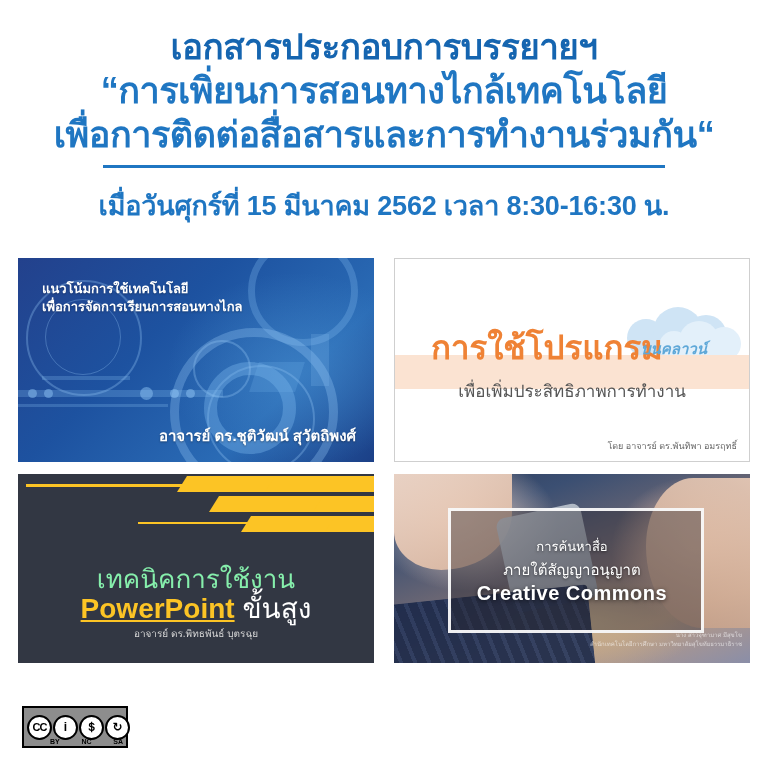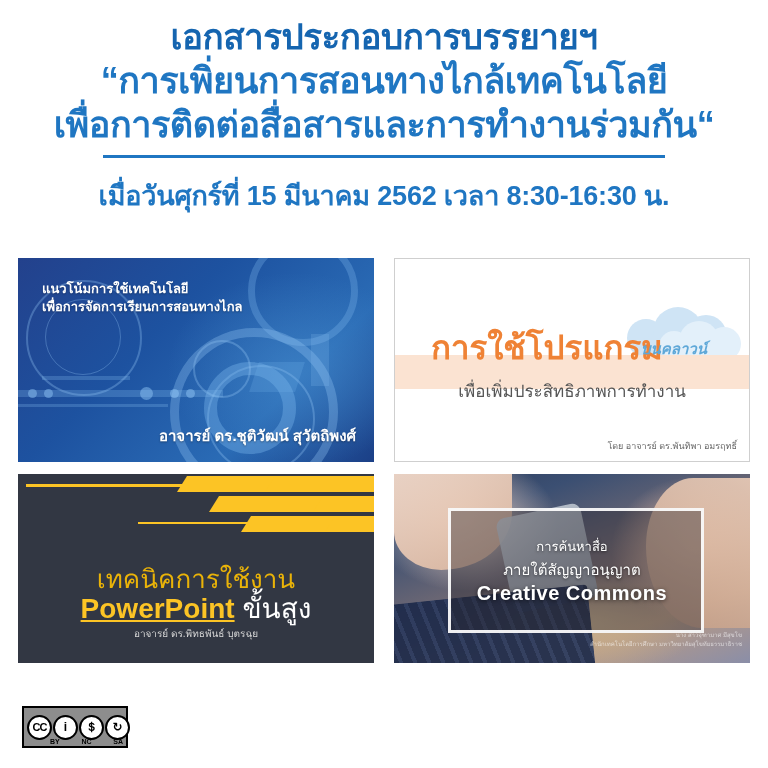--- a/index.html
+++ b/index.html
@@ -5,21 +5,21 @@
   html,body{margin:0;padding:0;}
   body{
     width:768px;height:768px;
     background:#ffffff;
     font-family:"Liberation Sans","DejaVu Sans",sans-serif;
     overflow:hidden;
     position:relative;
   }
   
   .header{
-    padding-top:16px;
+    padding-top:26px;
     text-align:center;
   }
   .title-main{
     color:#1565b0;
     font-size:35px;
     font-weight:bold;
     line-height:1.22;
     letter-spacing:-0.5px;
   }
   .title-quote{
@@ -142,21 +142,21 @@
   .t3 .s1{left:8px;top:10px;width:210px;height:3px;transform:none;}
   .t3 .s2{left:164px;top:2px;width:128px;height:16px;}
   .t3 .s3{left:196px;top:22px;width:166px;height:16px;}
   .t3 .s4{left:252px;top:2px;width:132px;height:16px;}
   .t3 .s5{left:228px;top:42px;width:104px;height:16px;}
   .t3 .s6{left:300px;top:22px;width:92px;height:16px;}
   .t3 .s7{left:312px;top:42px;width:80px;height:16px;}
   .t3 .s8{left:120px;top:48px;width:270px;height:2px;transform:none;background:#fcc425;}
   .t3-title1{
     position:absolute;left:0;right:0;top:84px;text-align:center;
-    color:#eab308;font-size:26px;
+    color:#86efac;font-size:26px;
   }
   .t3-title2{
     position:absolute;left:0;right:0;top:112px;text-align:center;
     font-size:28px;
   }
   .t3-title2 .pp{color:#fcc425;font-weight:bold;text-decoration:underline;}
   .t3-title2 .th{color:#ffffff;margin-top:28px;}
   .t3-author{
     position:absolute;left:0;right:0;top:152px;text-align:center;
     color:#d8d8d8;font-size:10px;

